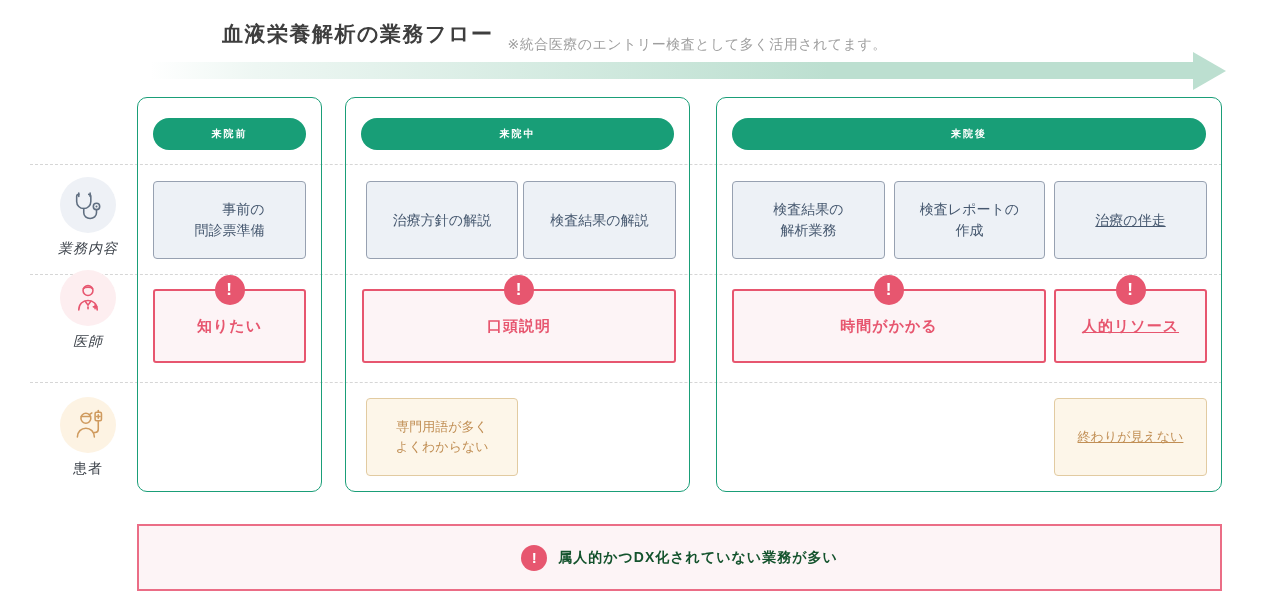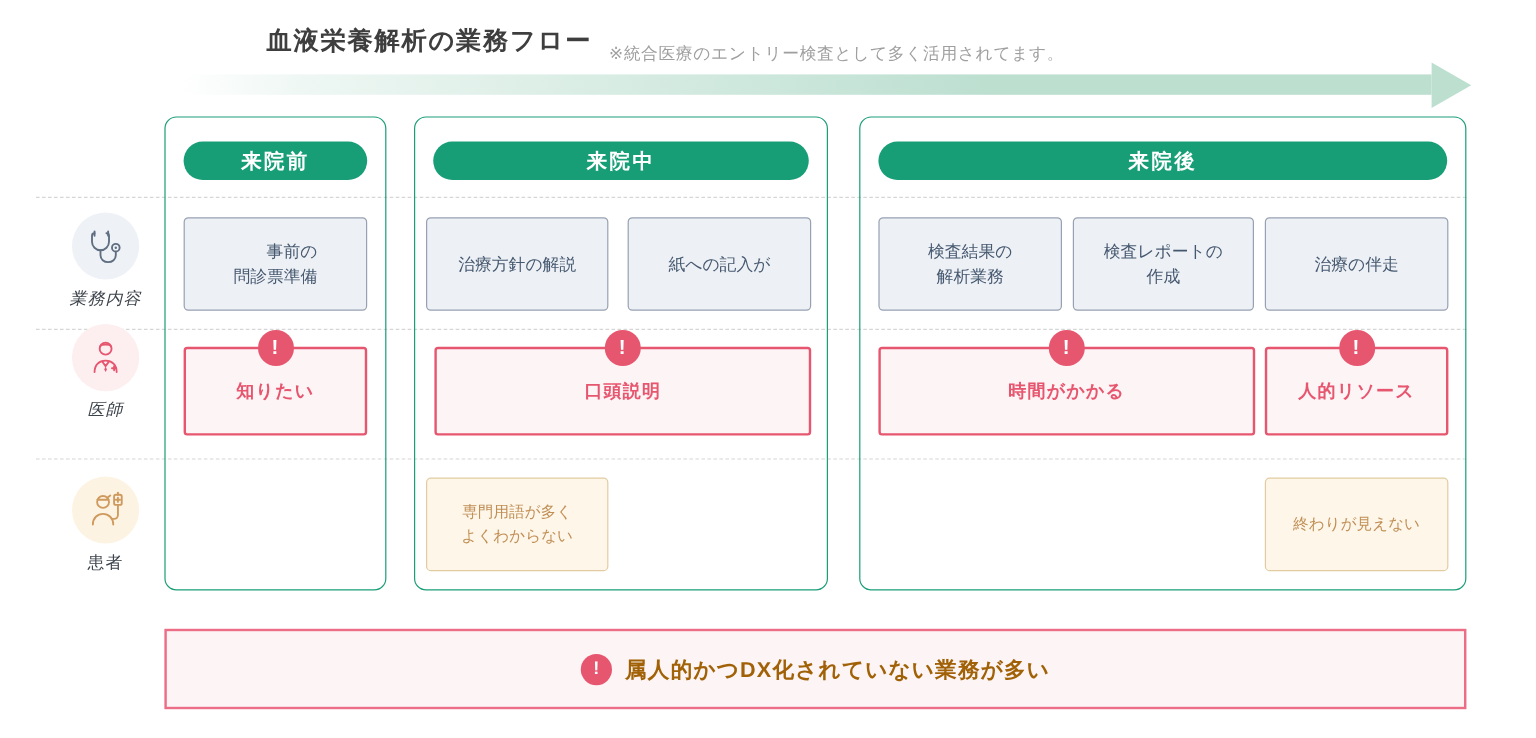--- a/index.html
+++ b/index.html
@@ -26,50 +26,50 @@
   .rail-1 { top:177px;font-style:italic; } .rail-2 { top:270px;font-style:italic; } .rail-3 { top:397px; }
   .rail-circle { width:56px; height:56px; border-radius:50%; margin:0 auto;
     display:flex; align-items:center; justify-content:center; }
   .bg-gray { background:#eef1f6; } .bg-pink { background:#fdeef0; } .bg-tan { background:#fdf3e3; }
   .rail-label { margin-top:7px; font-size:14px; color:#3d434b; letter-spacing:1px; }
 
   
   .column { position:absolute; top:97px; height:395px; border:1.5px solid #1a9e78; border-radius:10px; }
   .col-1 { left:137px; width:185px; } .col-2 { left:345px; width:345px; } .col-3 { left:716px; width:506px; }
   .pill { position:absolute; top:20px; left:15px; right:15px; height:32px; background:#189e77;
-    border-radius:16px; color:#ffffff; font-size:17px; font-weight:bold; letter-spacing:2px;
+    border-radius:16px; color:#ffffff; font-size:10px; font-weight:bold; letter-spacing:2px;
     display:flex; align-items:center; justify-content:center; }
 
   .task-box { position:absolute; top:83px; height:78px; background:#edf1f6; border:1px solid #97a1b1;
     border-radius:4px; color:#46586f; font-size:14px; line-height:1.5; white-space:pre-line;
     display:flex; align-items:center; justify-content:center; text-align:center; }
 
   .issue-box { position:absolute; top:191px; height:74px; background:#fdf4f6; border:2px solid #e7566f;
     border-radius:3px; color:#e7566f; font-size:15px; font-weight:bold; letter-spacing:1px;
     display:flex; align-items:center; justify-content:center; text-align:center; }
   .warn-badge { position:absolute; top:-16px; left:50%; transform:translateX(-50%);
     width:30px; height:30px; border-radius:50%; background:#e7566f; color:#ffffff;
     font-size:17px; font-weight:bold; display:flex; align-items:center; justify-content:center; }
 
   .note-box { position:absolute; top:300px; height:78px; background:#fdf6e9; border:1px solid #e2cba1;
     border-radius:4px; color:#c18f55; font-size:13px; line-height:1.55; white-space:pre-line;
     display:flex; align-items:center; justify-content:center; text-align:center; }
 
   
   .c1-w  { left:15px;  width:153px;text-align:right; }
-  .c2-a  { left:9px;  width:152px; } .c2-b { left:177px; width:153px; } .c2-wide { left:16px; width:314px; }
-  .c3-a  { left:15px;  width:153px; } .c3-b { left:177px; width:151px; } .c3-c { left:337px; width:153px; }
+  .c2-a  { left:20px;  width:152px; } .c2-b { left:177px; width:153px; } .c2-wide { left:16px; width:314px; }
+  .c3-a  { left:15px;  width:153px; } .c3-b { left:177px; width:151px; } .c3-c { left:337px; width:153px;text-decoration:underline; }
   .c3-wide { left:15px; width:314px; }
 
   
   .footer-banner { position:absolute; left:137px; top:524px; width:1085px; height:67px;
     background:#fdf4f6; border:2px solid #eb6d86; display:flex; align-items:center; justify-content:center; gap:11px; }
   .footer-badge { width:26px; height:26px; border-radius:50%; background:#e7566f; color:#ffffff;
     font-size:15px; font-weight:bold; display:flex; align-items:center; justify-content:center; flex:0 0 auto; }
-  .footer-text { font-size:18px; font-weight:bold; color:#a16207; letter-spacing:1px; }
+  .footer-text { font-size:14px; font-weight:bold; color:#14532d; letter-spacing:1px; }
 
   svg { display:block; }
 </style>
 </head>
 <body>
 
 <div class="canvas">
 
   <div class="title-row">
     <div class="page-title">血液栄養解析の業務フロー</div>
@@ -135,21 +135,21 @@
 問診票準備</div>
     <div class="issue-box c1-w">
       <div class="warn-badge">!</div>
       <span>知りたい</span>
     </div>
   </div>
 
   <div class="column col-2">
     <div class="pill">来院中</div>
     <div class="task-box c2-a">治療方針の解説</div>
-    <div class="task-box c2-b">紙への記入が</div>
+    <div class="task-box c2-b">検査結果の解説</div>
     <div class="issue-box c2-wide">
       <div class="warn-badge">!</div>
       <span>口頭説明</span>
     </div>
     <div class="note-box c2-a">専門用語が多く
 よくわからない</div>
   </div>
 
   <div class="column col-3">
     <div class="pill">来院後</div>

